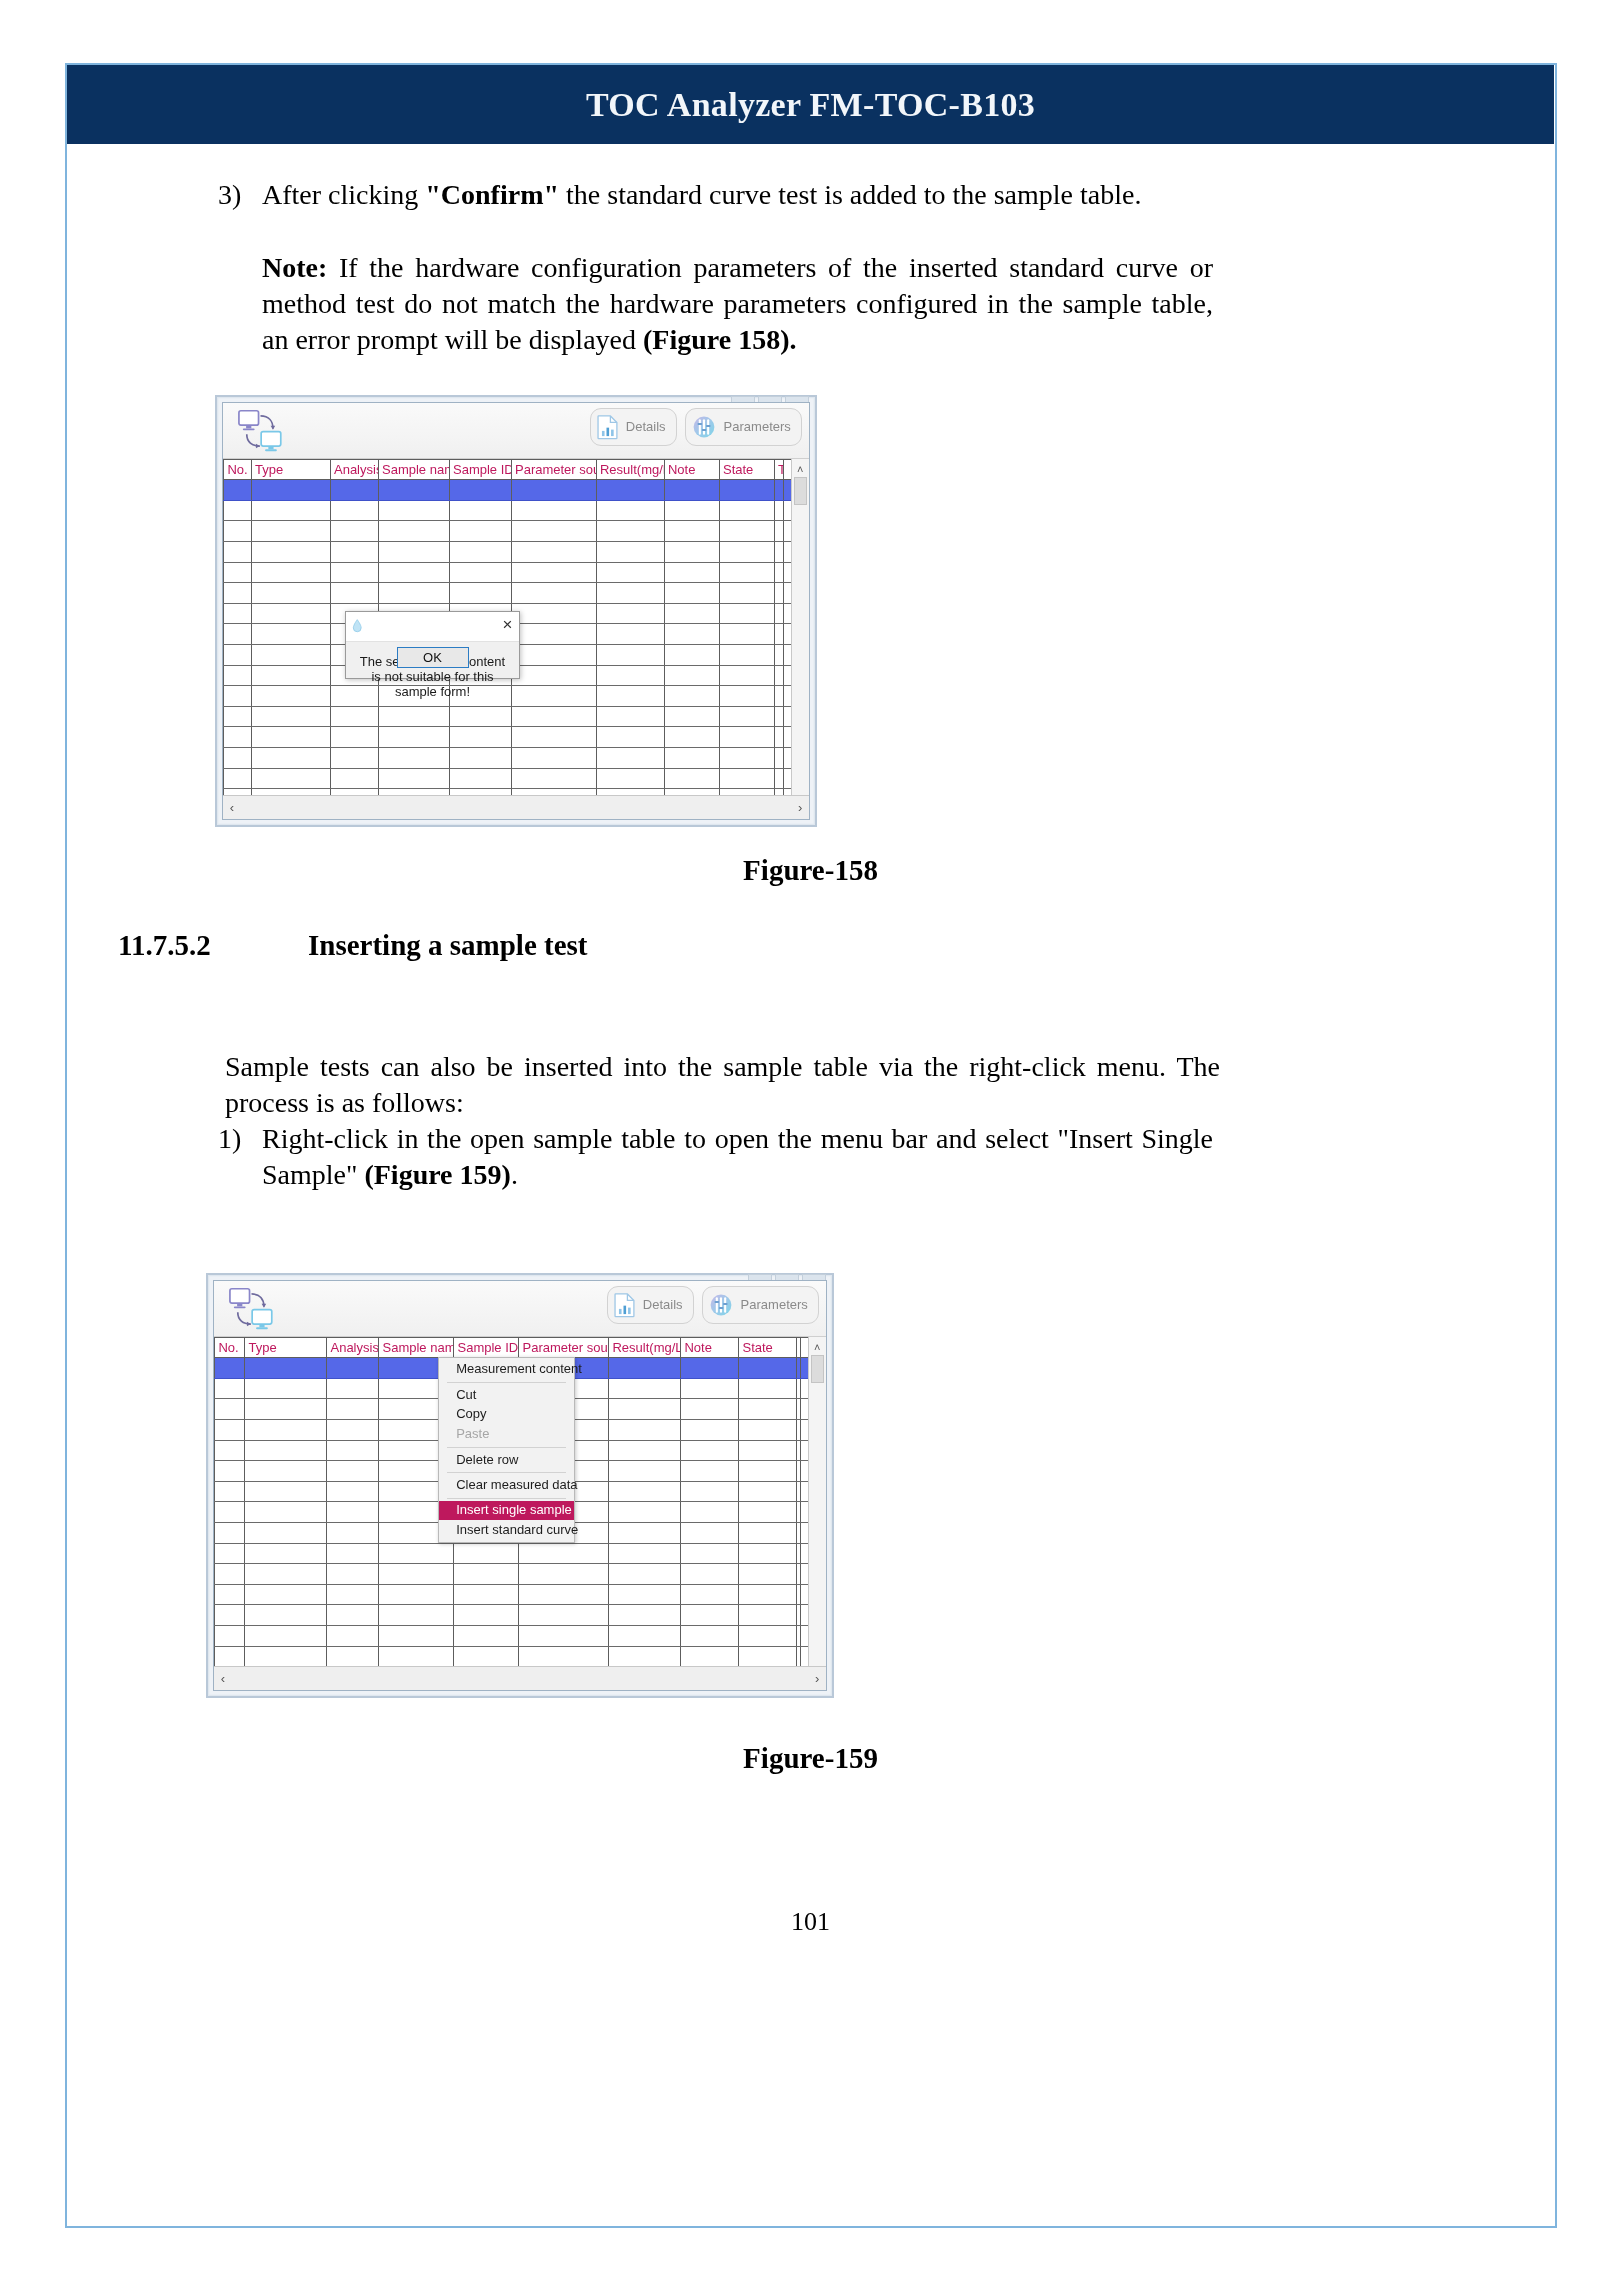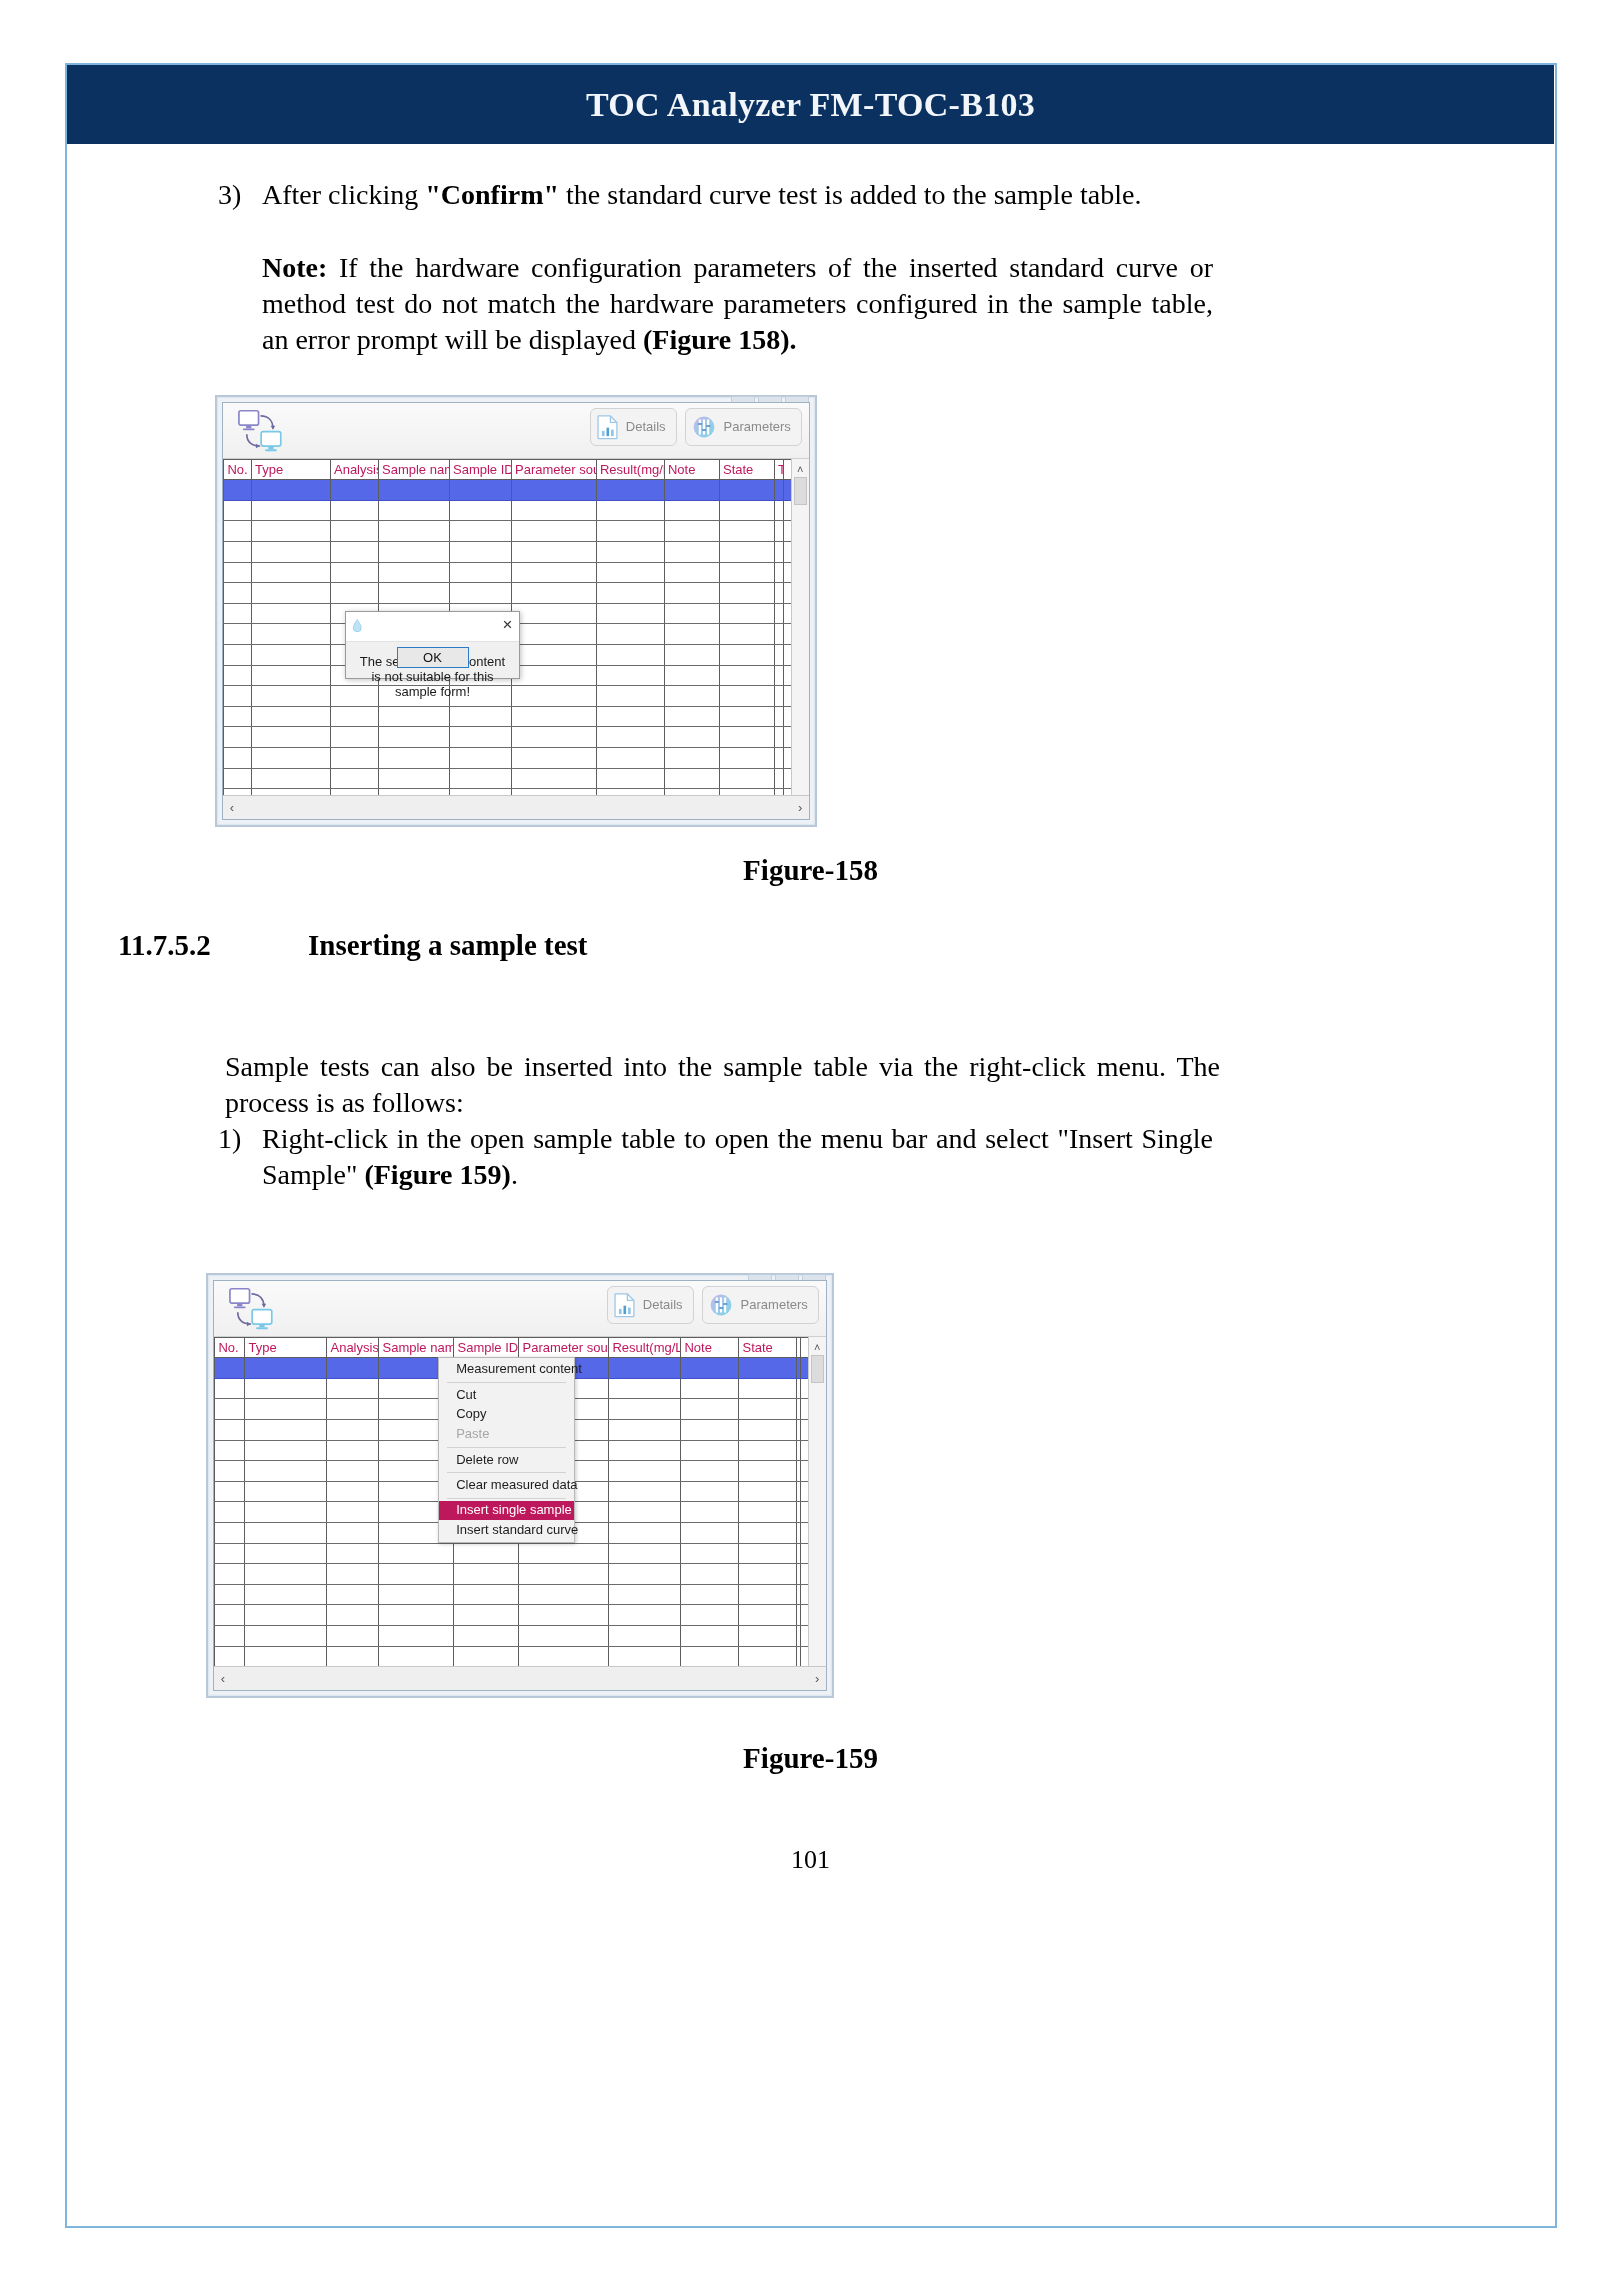--- a/index.html
+++ b/index.html
@@ -122,21 +122,21 @@
     top: 4.6px;
     display: flex;
     gap: 7.9px;
   }
   .tb-btn {
     display: flex;
     align-items: center;
     gap: 6.5px;
     padding: 3.9px 10.5px 3.9px 5.2px;
     border: 0.7px solid #d2d2d2;
-    border-radius: 6px;
+    border-radius: 11px;
     background: #f3f3f3;
     height: 38px;
     box-sizing: border-box;
   }
   .tb-btn .lbl {
     font-family: "Liberation Sans", sans-serif;
     font-size: 13px;
     color: #8a8a8a;
   }
 
@@ -1039,17 +1039,17 @@
                 <div class="ctx-item highlight">Insert single sample</div>
                 <div class="ctx-item">Insert standard curve</div>
               </div>
           </div>
         </div>
       </div>
     </div>
 
     <div class="fig-caption" style="top:1598px;">Figure-159</div>
 
-    <div id="page-number" style="top:1701px;">101</div>
+    <div id="page-number" style="top:1763px;">101</div>
 
   </div>
 </div>
 
 
 </body></html>

